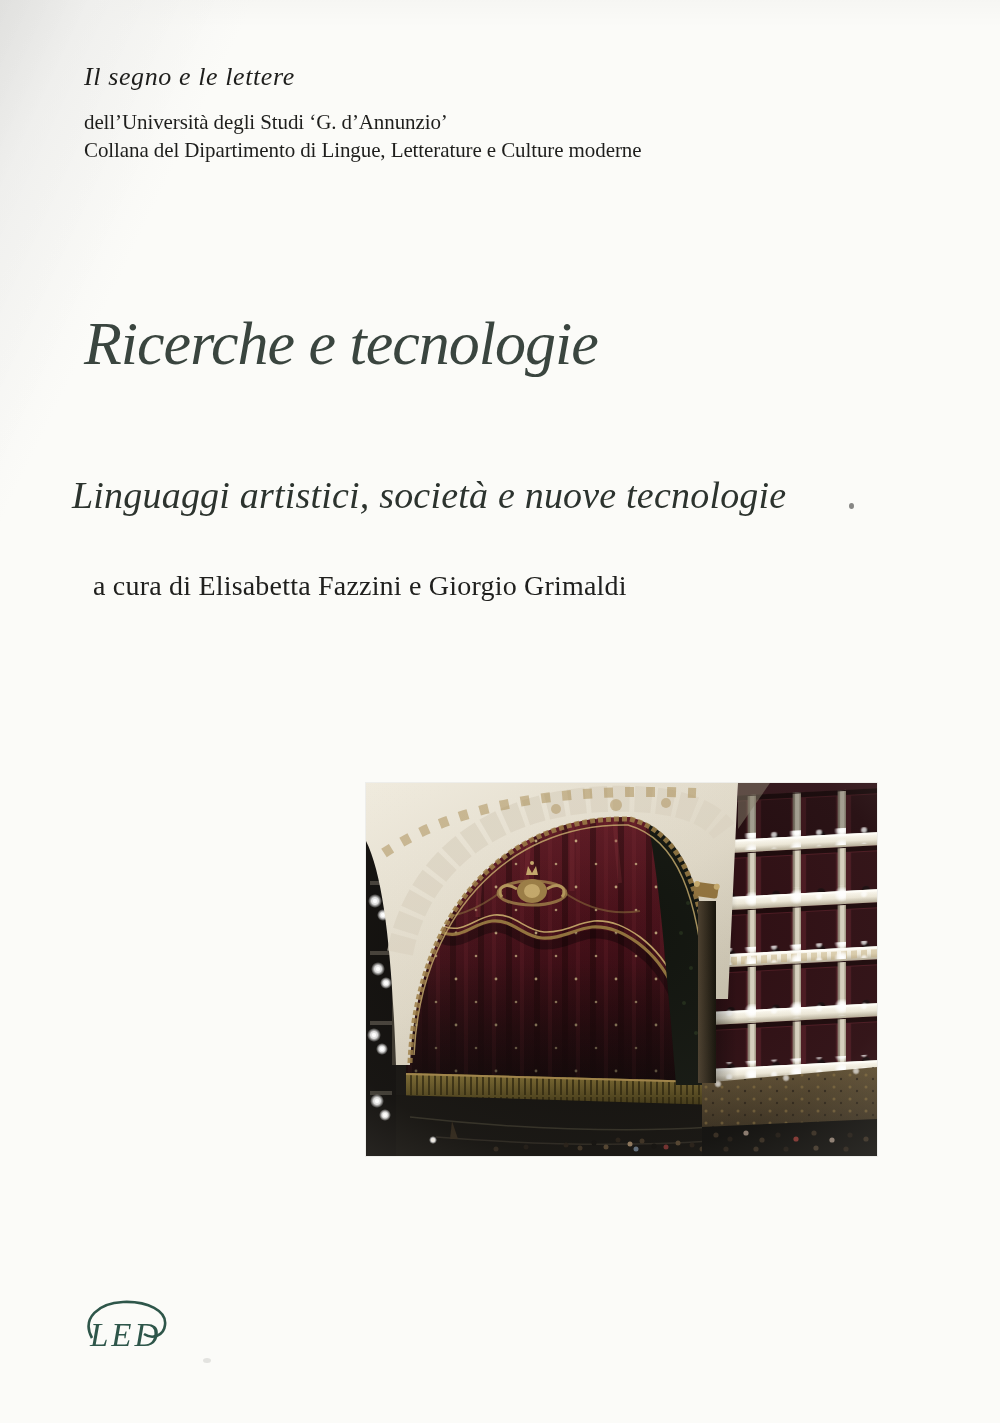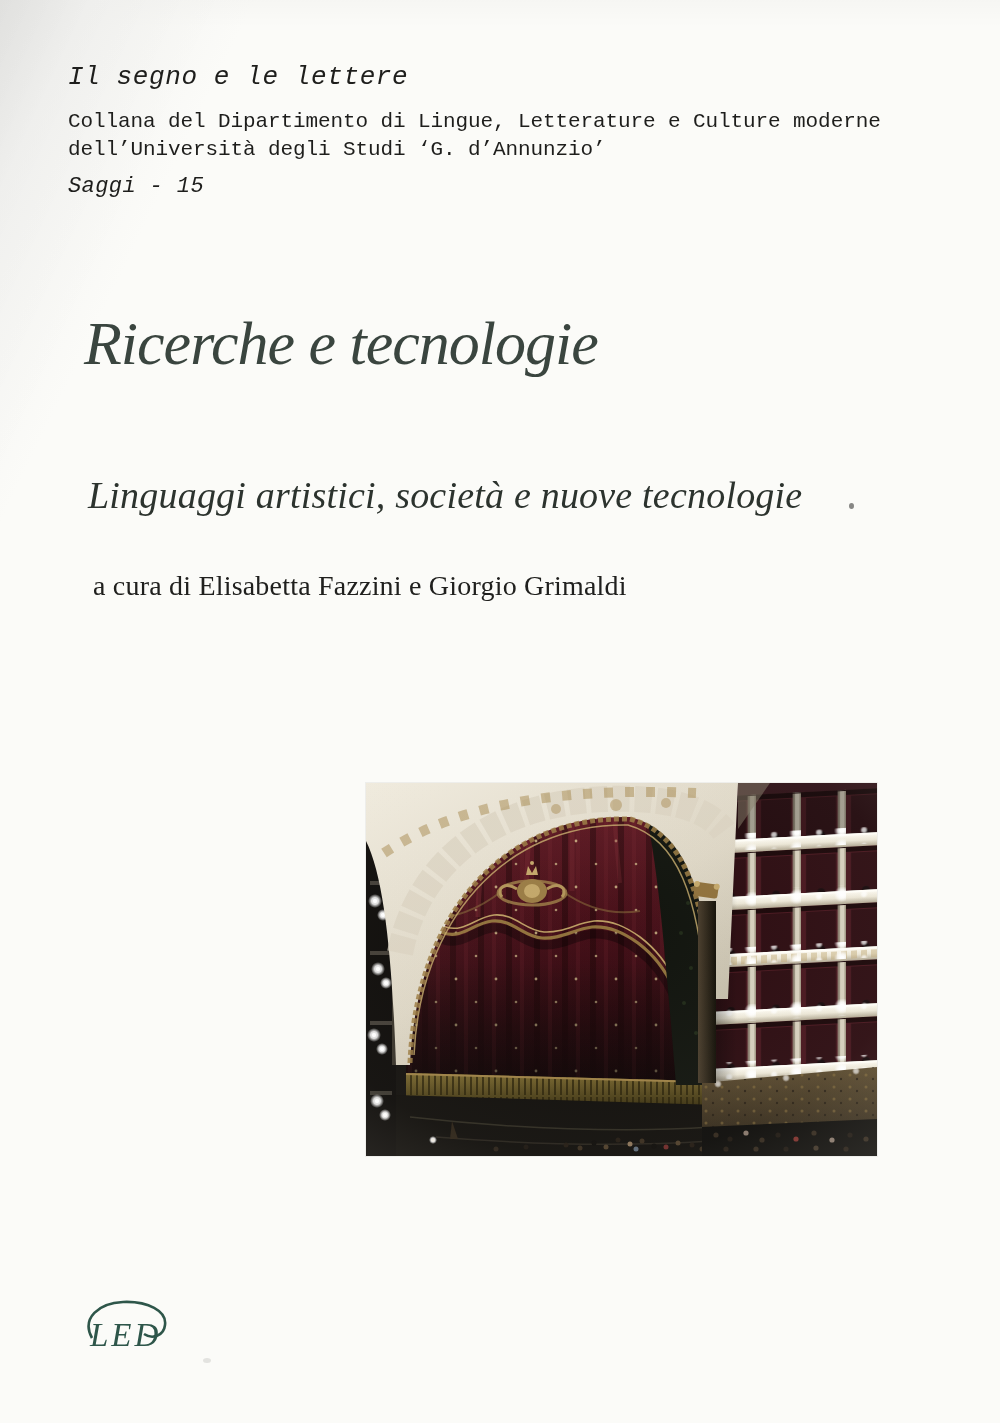--- a/index.html
+++ b/index.html
@@ -12,32 +12,32 @@
     position:absolute;inset:0;pointer-events:none;
     background:
       linear-gradient(295deg, rgba(0,0,0,0) 86%, rgba(0,0,0,0.015) 94%, rgba(0,0,0,0.04) 100%),
       linear-gradient(116deg, #e9e9e7 0px, #f3f3f1 80px, rgba(252,252,249,0) 230px),
       linear-gradient(180deg, rgba(0,0,0,0.02) 0px, rgba(0,0,0,0) 28px);
   }
   .speck{position:absolute;border-radius:50%;pointer-events:none;}
   .speck-a{left:203px;top:1358px;width:8px;height:5px;background:rgba(120,120,118,0.18);}
   .speck-b{left:849px;top:503px;width:5px;height:6px;background:rgba(40,40,38,0.55);}
 
-  .series{position:absolute;left:68px;top:62px;color:var(--text-ink,#1e1e1c);font-family:Liberation Mono, monospace;}
+  .series{position:absolute;left:84px;top:62px;color:var(--text-ink,#1e1e1c);}
   .series-name{font-style:italic;font-weight:normal;font-size:26px;letter-spacing:.6px;margin:0 0 16px 0;}
   .series-line{font-size:21px;line-height:28px;margin:0;letter-spacing:-0.1px;}
   .series-issue{font-style:italic;font-size:22px;margin:10px 0 0 0;letter-spacing:.4px;}
 
   .title{
     position:absolute;left:84px;top:308px;margin:0;font-weight:normal;
     font-style:italic;font-size:62px;line-height:71px;letter-spacing:-1px;
     color:var(--title-ink,#3a453f);
   }
   .subtitle{
-    position:absolute;left:88px;top:473px;margin:0;font-weight:normal;
+    position:absolute;left:72px;top:473px;margin:0;font-weight:normal;
     font-style:italic;font-size:38px;letter-spacing:.2px;color:#2c332e;
   }
   .editors{
     position:absolute;left:84px;top:561px;margin:9px;font-weight:normal;
     font-size:28px;letter-spacing:.2px;color:#20201e;
   }
 
   .photo{
     position:absolute;left:366px;top:783px;width:511px;height:373px;
     box-shadow:0 0 0 1px rgba(0,0,0,0.05);
@@ -52,23 +52,22 @@
   }
 </style>
 </head>
 <body>
 
 <div class="cover">
   <div class="scan-shade"></div>
 
   <div class="series">
     <h2 class="series-name">Il segno e le lettere</h2>
+    <p class="series-line">dell’Università degli Studi ‘G. d’Annunzio’</p>
     <p class="series-line">Collana del Dipartimento di Lingue, Letterature e Culture moderne</p>
-    <p class="series-line">dell’Università degli Studi ‘G. d’Annunzio’</p>
-    <p class="series-issue">Saggi - 15</p>
   </div>
 
   <h1 class="title"><span>Ricerche e tecnologie</span><br></h1>
 
   <h3 class="subtitle">Linguaggi artistici, società e nuove tecnologie</h3>
 
   <p class="editors">a cura di Elisabetta Fazzini e Giorgio Grimaldi</p>
 
   <div class="photo">
     <svg viewBox="0 0 511 373" xmlns="http://www.w3.org/2000/svg" role="img">

